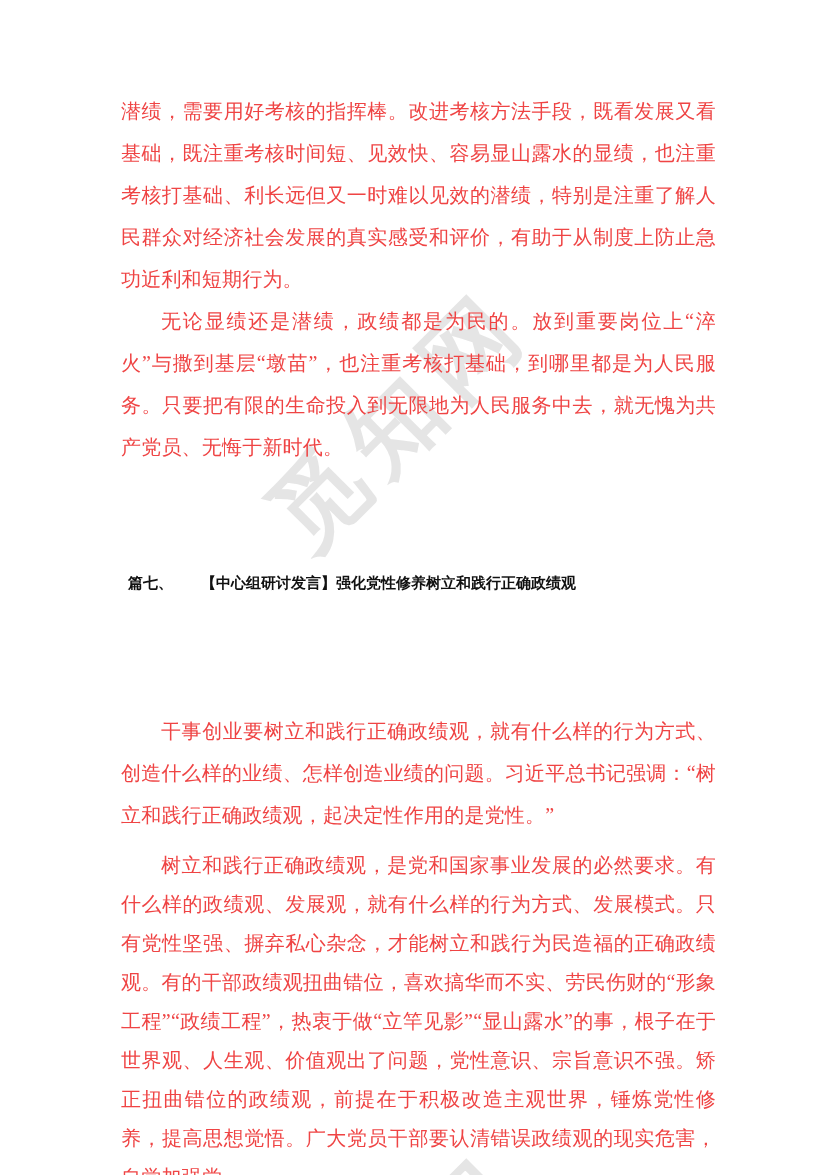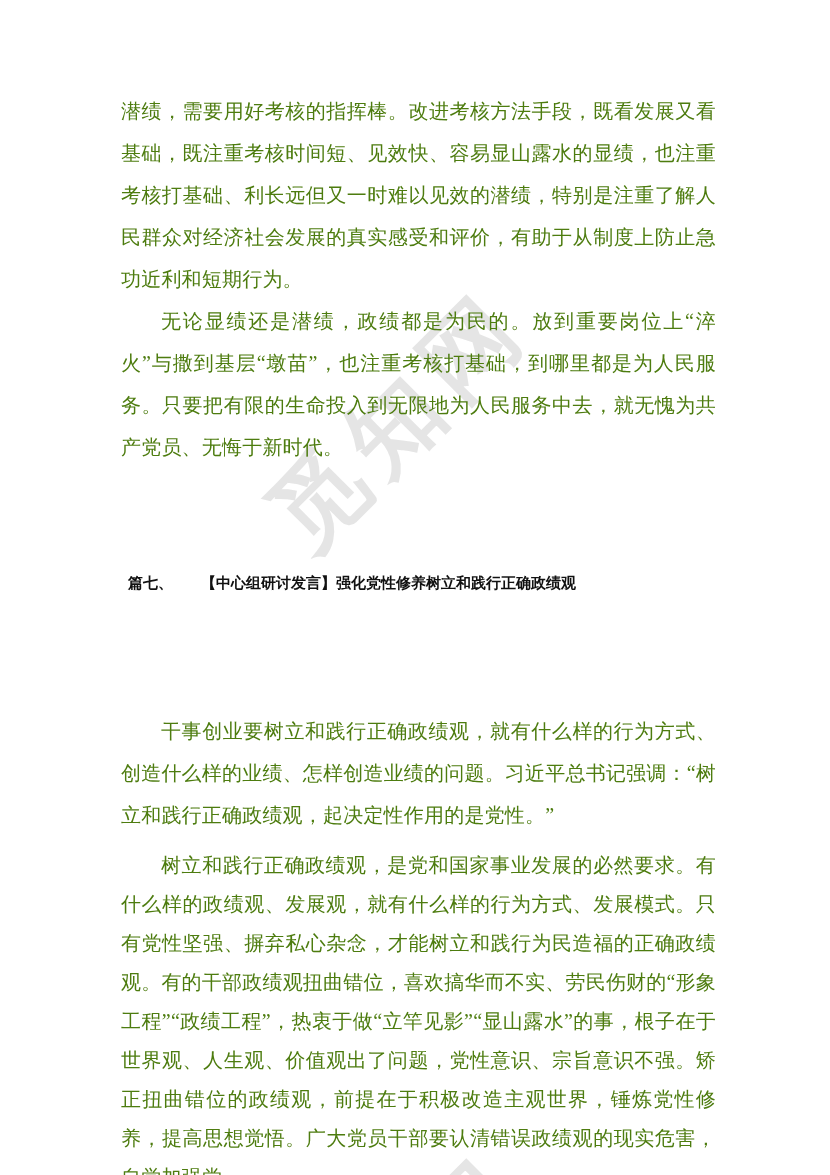--- a/index.html
+++ b/index.html
@@ -32,21 +32,21 @@
   .wm-2 { left: 240px; top: 1222px; }
 
   .content {
     position: absolute;
     left: 121px; top: 90px;
     width: 595px;
   }
   .para {
     font-size: 20px;
     line-height: 42px;
-    color: #4d7c0f;
+    color: #ef4444;
     text-align: justify;
     letter-spacing: 0.2px;
   }
   .para.indent { text-indent: 2em; }
   .heading {
     margin-top: 100px;
     margin-left: 7px;
     font-family: Liberation Mono, monospace;
     font-weight: 700;
     font-size: 15px;

